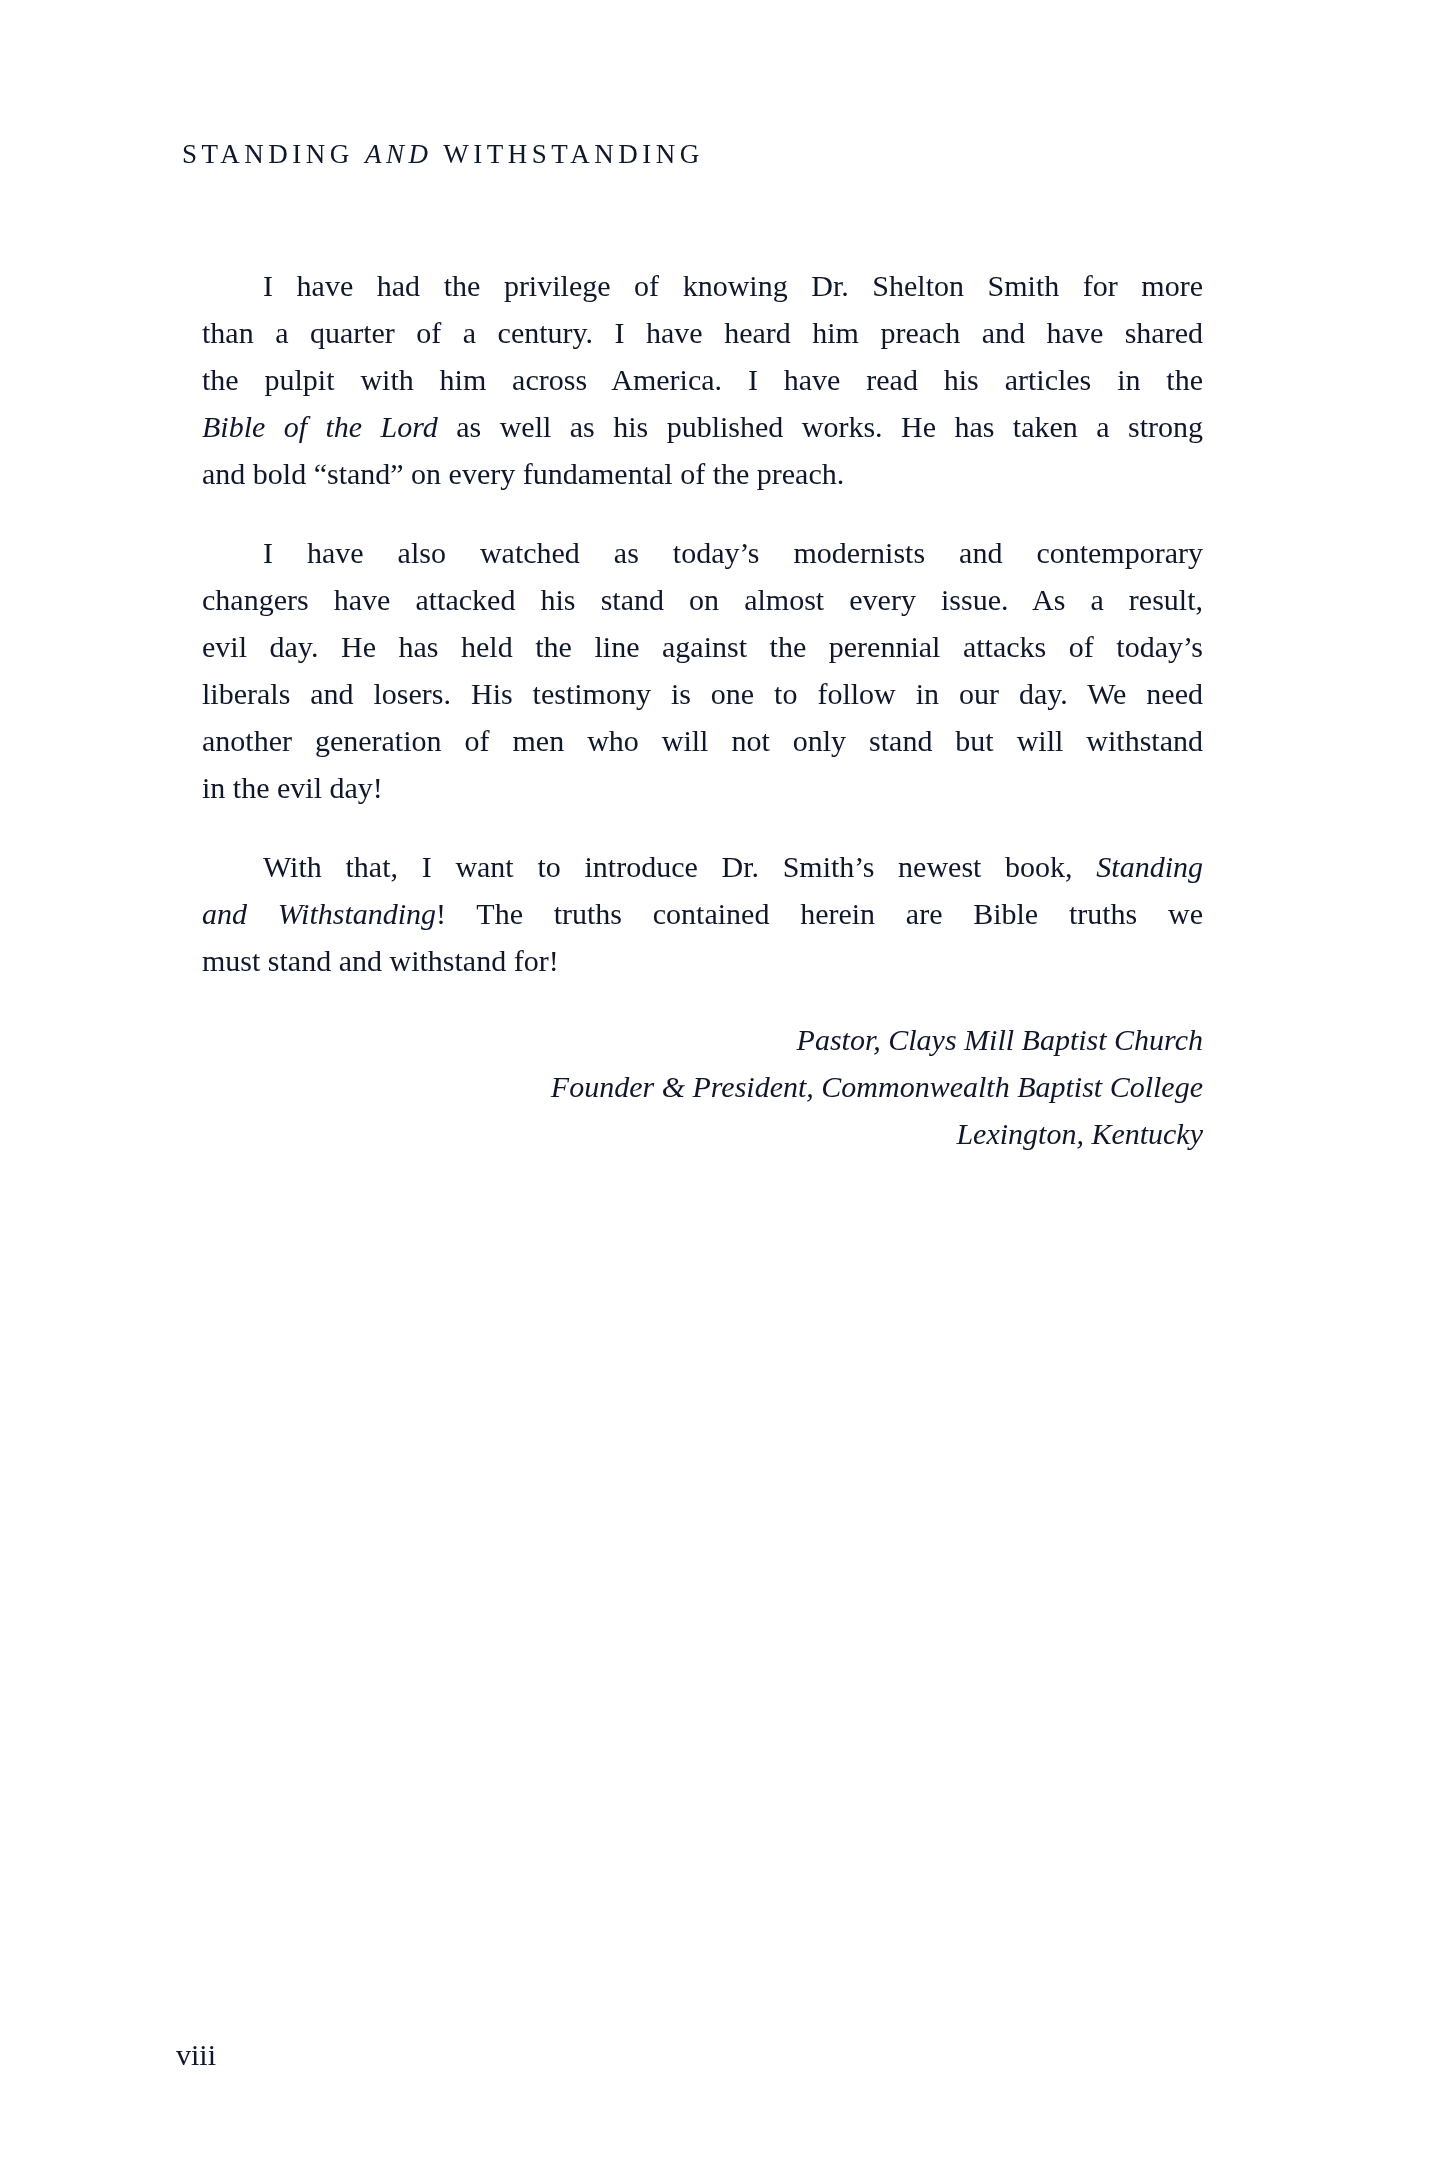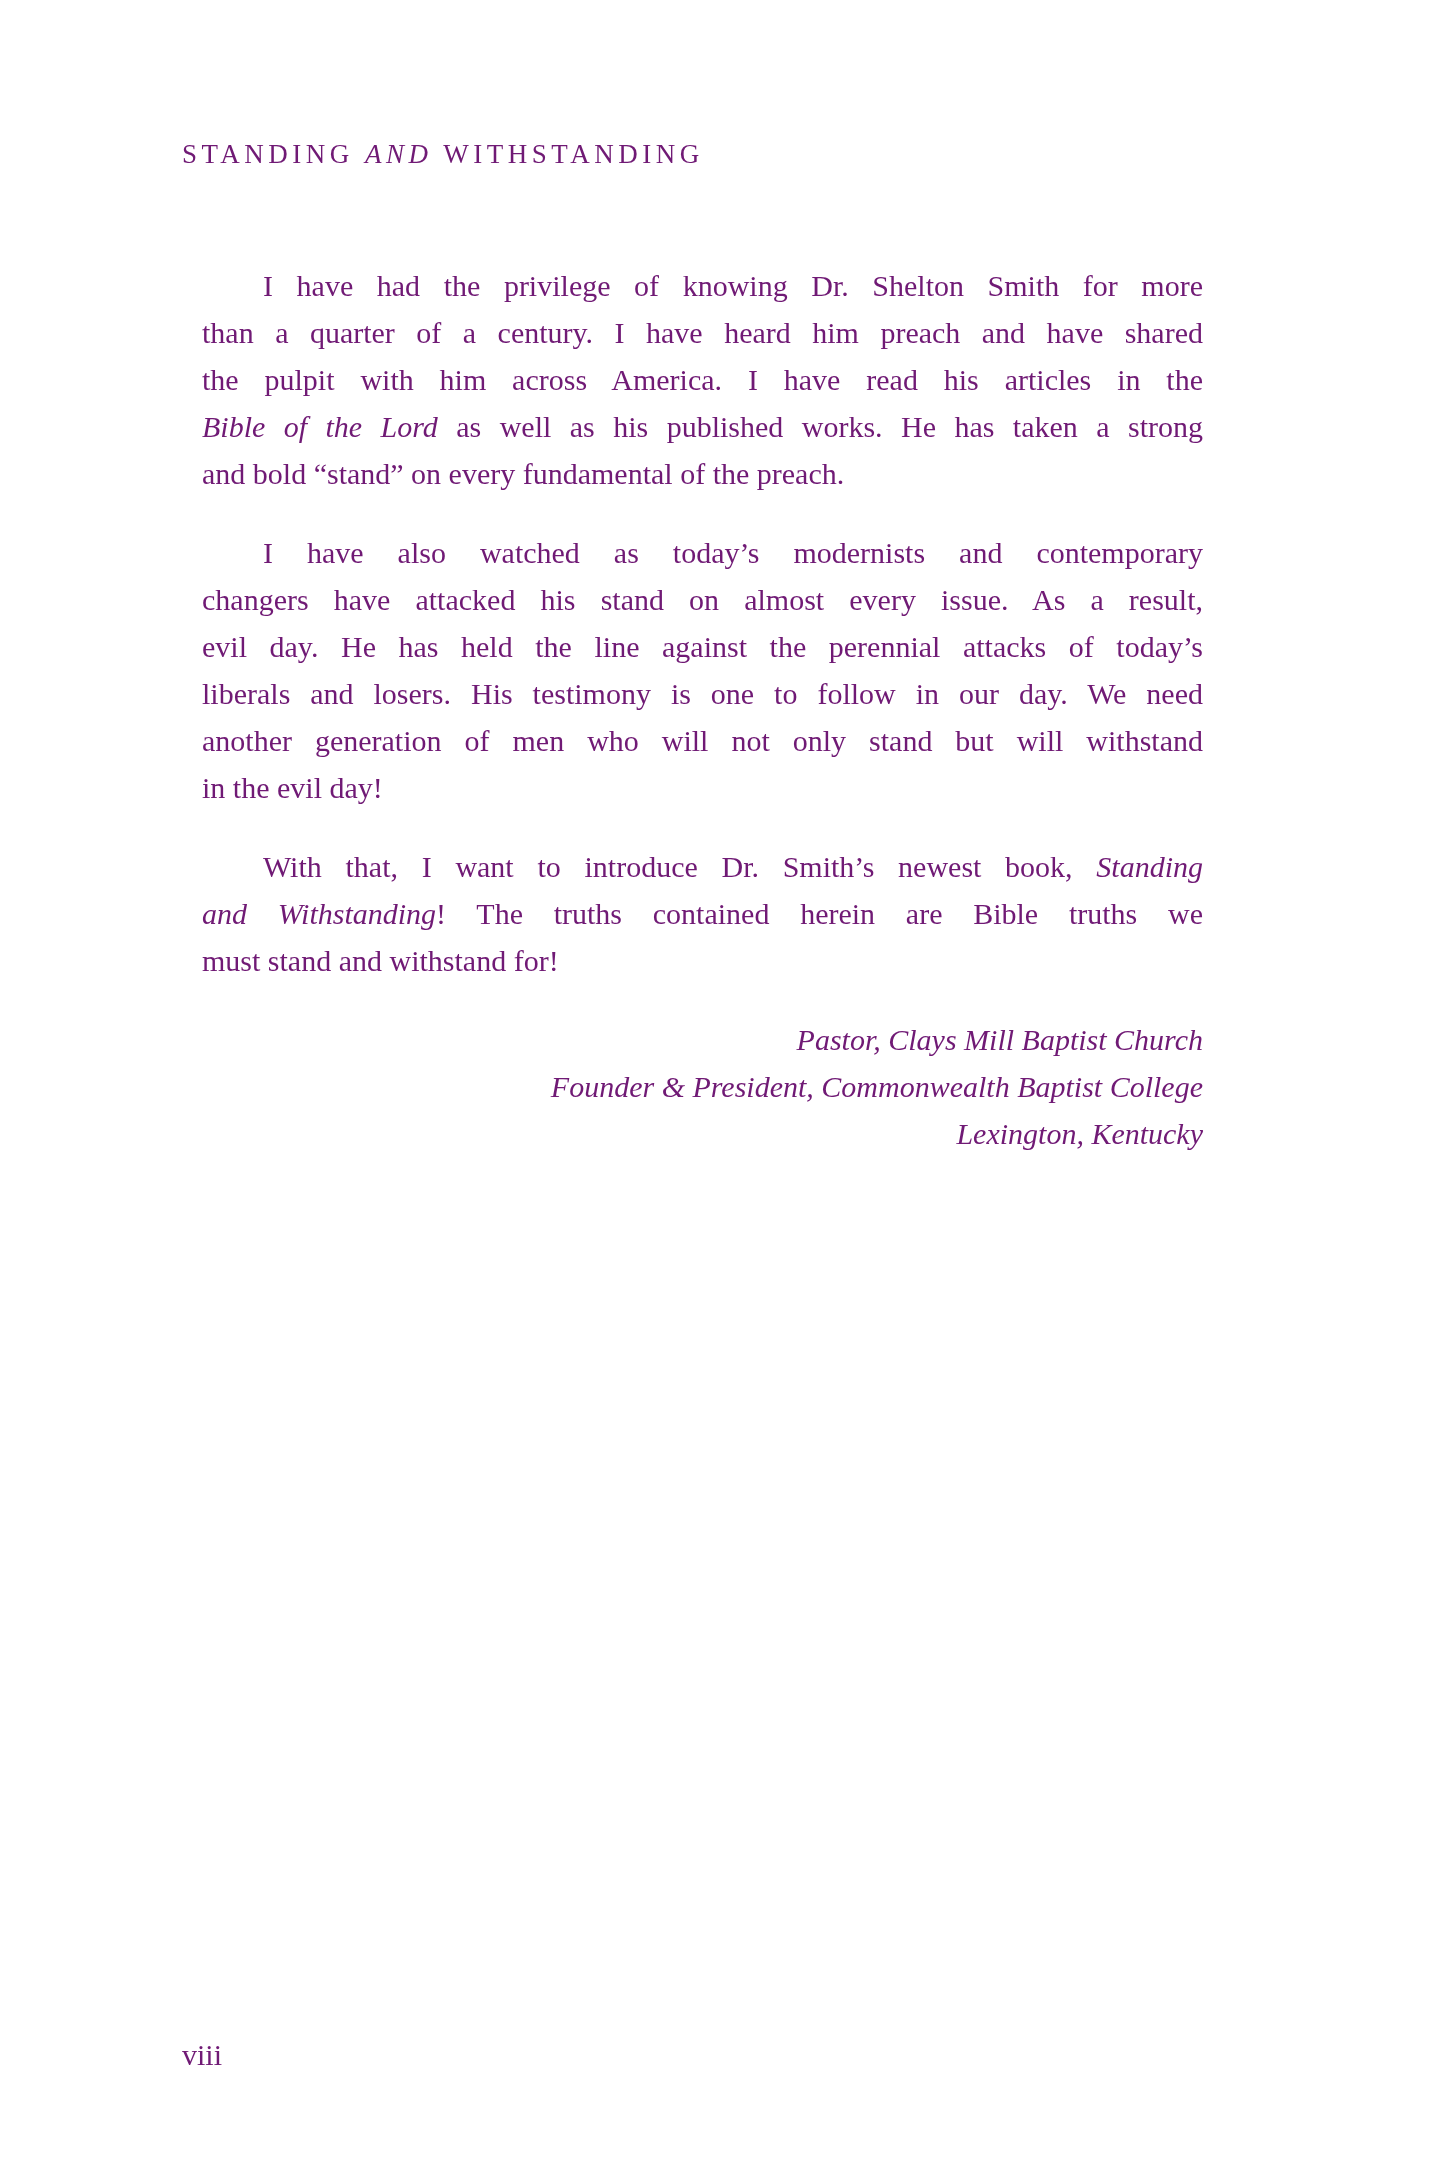--- a/index.html
+++ b/index.html
@@ -6,21 +6,21 @@
     margin: 0;
     padding: 0;
     background: #e8e8e8;
   }
   .page {
     position: relative;
     width: 1445px;
     height: 2168px;
     background: #ffffff;
     font-family: "Liberation Serif", "DejaVu Serif", serif;
-    color: #701a75;
+    color: #0f172a;
     overflow: hidden;
   }
   .content {
     position: absolute;
     left: 182px;
     top: 0;
     width: 1021px;
   }
   .running-header {
     margin-top: 141px;
@@ -52,21 +52,21 @@
   .it { font-style: italic; }
   .signature {
     margin-top: 22px;
     font-size: 30px;
     line-height: 47px;
     text-align: right;
   }
   .sig-line { height: 47px; }
   .page-number {
     position: absolute;
-    left: 182px;
+    left: 176px;
     top: 2031px;
     font-size: 30px;
     line-height: 47px;
   }
 </style>
 </head>
 <body>
 
 <div class="page">
   <div class="content">

